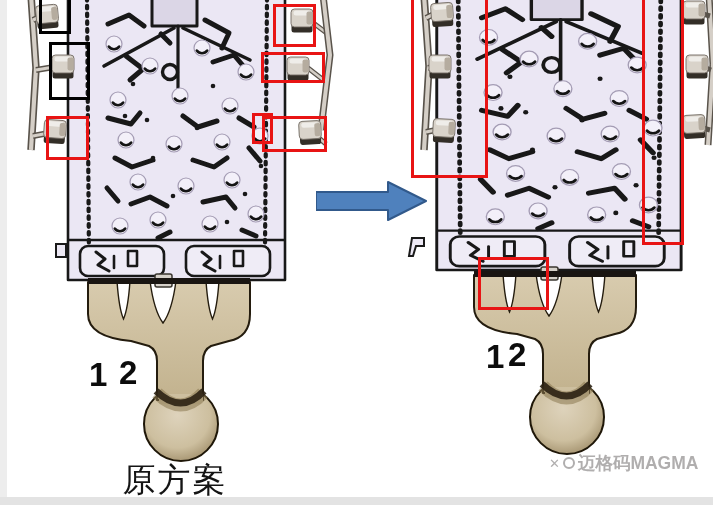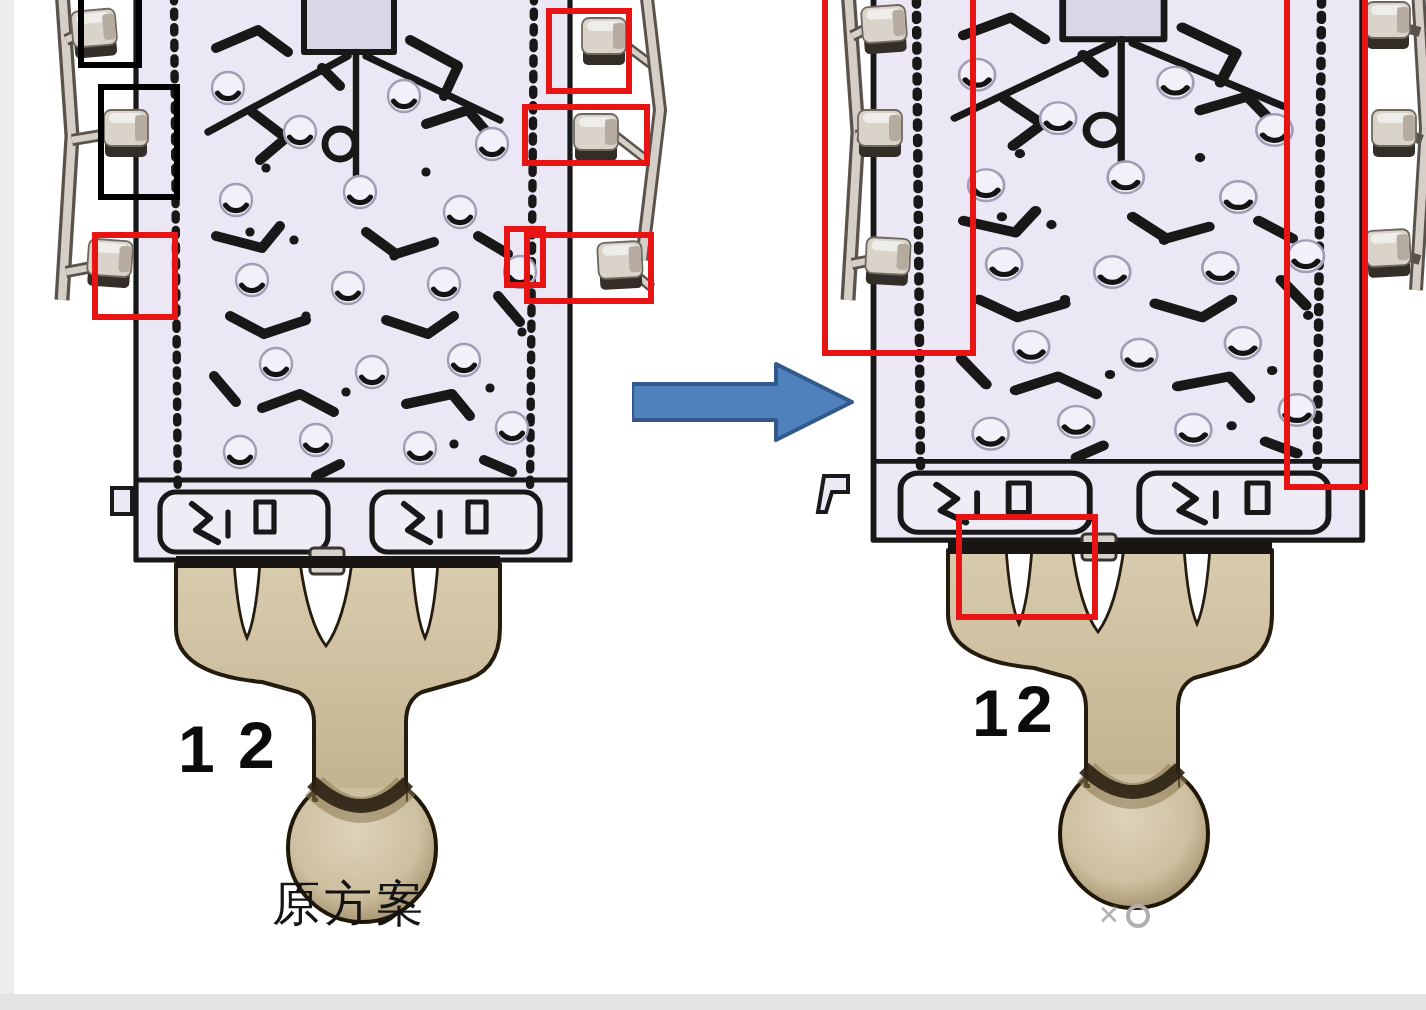--- a/index.html
+++ b/index.html
@@ -12,21 +12,21 @@
          background:var(--background);
          font-family:"Liberation Sans","DejaVu Sans",sans-serif;}
   #scene{position:absolute;left:0;top:0;z-index:1;}
   .ann{position:absolute;z-index:10;box-sizing:border-box;background:transparent;}
   .ann.red{border:3px solid var(--annotation-red);}
   .ann.black{border:3px solid var(--annotation-black);}
   #arrow{position:absolute;left:316px;top:180px;z-index:12;width:112px;height:42px;}
   .gate-num{position:absolute;z-index:20;font-size:33px;font-weight:bold;color:#0c0c0c;line-height:1;}
   .caption{position:absolute;z-index:20;color:#141414;text-align:center;
            font-family:"Liberation Serif","DejaVu Serif",serif;letter-spacing:2px;}
-  #caption-left{left:60px;top:436px;width:230px;font-size:24px;}
+  #caption-left{left:60px;top:458px;width:230px;font-size:33px;}
   #caption-right{left:438px;top:449px;width:240px;font-size:32px;letter-spacing:0;}
   #watermark{position:absolute;left:549px;top:451px;z-index:30;display:flex;align-items:center;gap:3px;
              color:var(--watermark-gray);font-size:17.5px;font-weight:bold;
              text-shadow:0 0 2px #ffffff;white-space:nowrap;}
   .wm-x{font-size:13px;line-height:1;}
   .wm-o{width:12px;height:12px;border:2.5px solid var(--watermark-gray);border-radius:50%;
         box-sizing:border-box;display:inline-block;}
   #left-edge-strip{position:absolute;left:0;top:0;width:7px;height:505px;background:#ededed;z-index:40;}
   #bottom-edge-strip{position:absolute;left:0;top:497px;width:713px;height:8px;background:#e3e3e3;z-index:40;}
 </style>
@@ -204,17 +204,18 @@
   <span class="gate-num" style="left:89px;top:358px;">1</span>
   <span class="gate-num" style="left:119px;top:356px;">2</span>
   <span class="gate-num" style="left:486px;top:340px;">1</span>
   <span class="gate-num" style="left:508px;top:338px;">2</span>
 
   <div class="caption" id="caption-left">原方案</div>
 
   <div id="watermark">
     <span class="wm-x">✕</span>
     <span class="wm-o"></span>
+    <span>迈格码MAGMA</span>
   </div>
 
   <div id="left-edge-strip"></div>
   <div id="bottom-edge-strip"></div>
 </div>
 
 </body></html>

